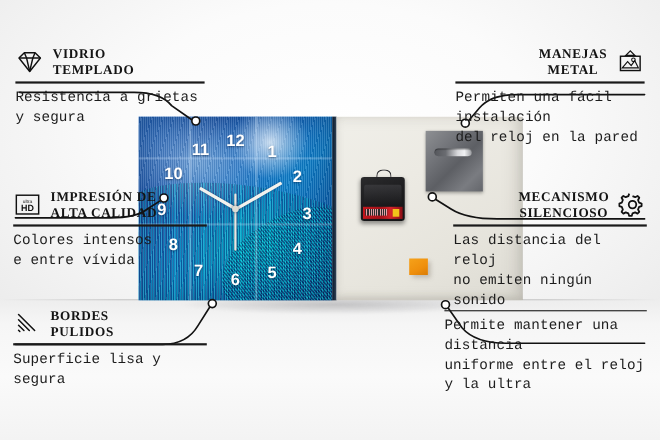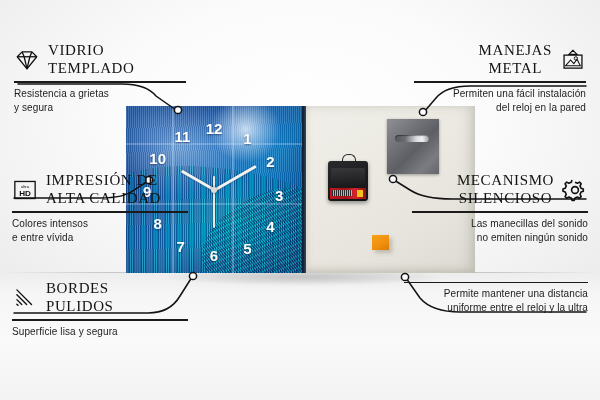--- a/index.html
+++ b/index.html
@@ -139,32 +139,32 @@
     background:linear-gradient(150deg,#f6a21a 0%,#ef8f0c 60%,#d97c06 100%);
     box-shadow:3px 3px 4px rgba(120,110,95,.35);
   }
 
   
   .callout{position:absolute;width:196px;}
   .callout .head{display:flex;align-items:center;gap:8px;}
   .callout.left .head{justify-content:flex-start;}
   .callout.right .head{justify-content:flex-end;}
   .callout .title{
-    font-family:"Liberation Serif", serif;font-weight:400;font-size:15px;
+    font-family:"Liberation Serif", serif;font-weight:700;font-size:12px;
     letter-spacing:.6px;color:#141414;line-height:1.18;text-transform:uppercase;
   }
   .callout.left .title{text-align:left;}
   .callout.right .title{text-align:center;}
   .callout .rule{height:1.4px;background:#1a1a1a;margin:4px 0 4px;}
   .callout .desc{
-    font-family:Liberation Sans, sans-serif;font-size:10px;color:#1c1c1c;
+    font-family:Liberation Mono, monospace;font-size:13px;color:#1c1c1c;
     line-height:1.38;letter-spacing:.1px;
   }
   .callout.left .desc{text-align:left;}
-  .callout.right .desc{text-align:right;}
+  .callout.right .desc{text-align:left;}
   .ico{width:26px;height:24px;flex:0 0 26px;display:block;}
 
   
   #wires{position:absolute;left:0;top:0;width:600px;height:400px;pointer-events:none;}
 </style>
 </head>
 <body>
 
 <div id="stage">
 
@@ -337,21 +337,21 @@
       </div>
       <svg class="ico" viewBox="0 0 32 28">
         <g fill="none" stroke="#111" stroke-width="2" stroke-linejoin="round">
           <path d="M16 4.5 l3 1.2 2.6-1.4 2 2 -1.4 2.6 1.2 3 2.8 .9 0 2.8 -2.8 .9 -1.2 3 1.4 2.6 -2 2 -2.6-1.4 -3 1.2 -.9 2.8 -2.8 0 -.9-2.8 -3-1.2 -2.6 1.4 -2-2 1.4-2.6 -1.2-3 -2.8-.9 0-2.8 2.8-.9 1.2-3 -1.4-2.6 2-2 2.6 1.4 3-1.2 .9-2.8"></path>
           <circle cx="16" cy="14" r="4.2"></circle>
         </g>
       </svg>
     </div>
     <div class="rule"></div>
     <div class="desc">
-      <div>Las manecillas del sonido</div>
+      <div>Las distancia del reloj</div>
       <div>no emiten ningún sonido</div>
     </div>
   </div>
 
   <div class="callout right" style="left:404px;top:278px;width:184px;">
     <div class="rule"></div>
     <div class="desc">
       <div>Permite mantener una distancia</div>
       <div>uniforme entre el reloj y la ultra</div>
     </div>

